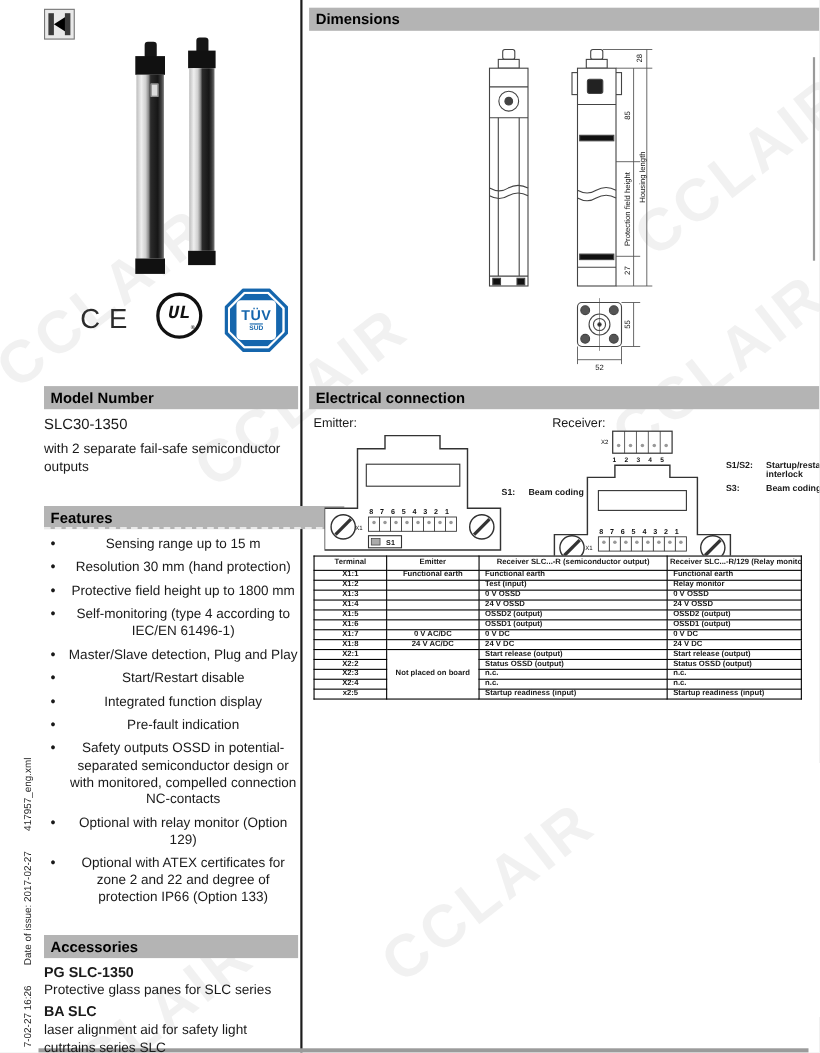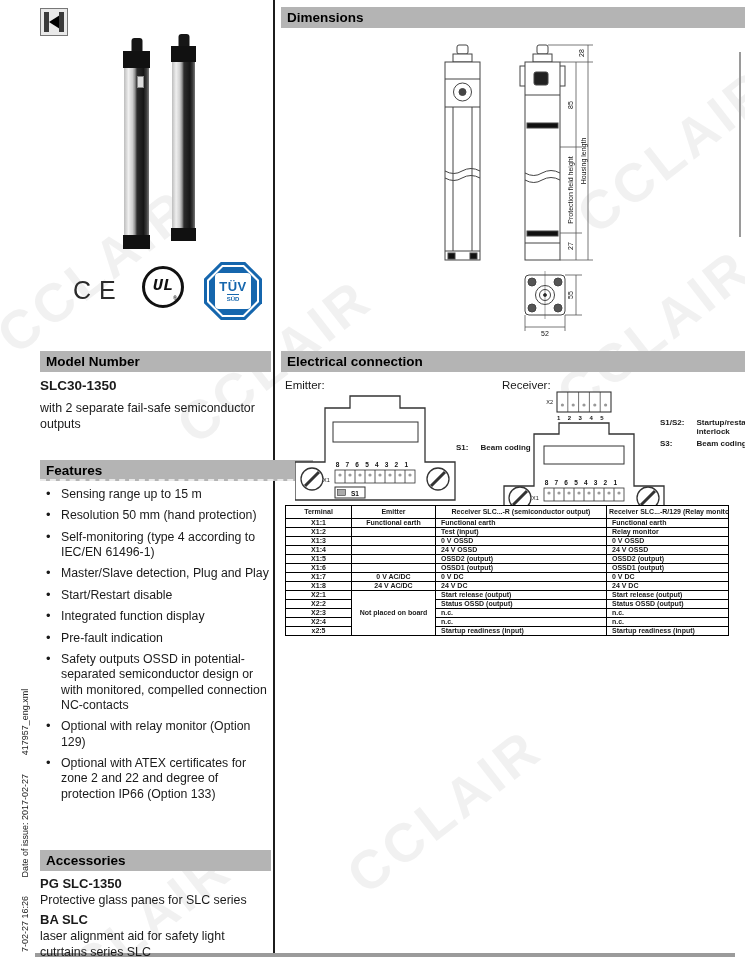--- a/index.html
+++ b/index.html
@@ -50,24 +50,24 @@
   .ul-logo .ul-r { position:absolute; right:4px; bottom:4px; font-size:5px; font-weight:bold; }
   .oct { clip-path:polygon(29% 0,71% 0,100% 29%,100% 71%,71% 100%,29% 100%,0 71%,0 29%); }
   .tuv { position:absolute; width:58px; height:58px; background:#1566ad; display:flex; align-items:center; justify-content:center; }
   .tuv .o2 { width:52px; height:52px; background:#fff; display:flex; align-items:center; justify-content:center; }
   .tuv .o3 { width:48px; height:48px; background:#1566ad; display:flex; align-items:center; justify-content:center; }
   .tuv .core { width:36px; height:36px; background:#fff; border-radius:4px; display:flex; flex-direction:column;
     align-items:center; justify-content:center; }
   .tuv .t1 { color:#1566ad; font-weight:bold; font-size:13px; letter-spacing:0.5px; line-height:13px; }
   .tuv .t2 { color:#1566ad; font-weight:bold; font-size:6px; border-top:1.5px solid #1566ad; margin-top:1px; padding-top:1px; line-height:6px;}
   
-  .modelname { position:absolute; font-weight:bold; font-size:13.5px; }
+  .modelname { position:absolute; font-weight:normal; font-size:13.5px; }
   .bodytext { position:absolute; font-size:12.4px; line-height:1.3; }
   .features-ul { position:absolute; list-style:none; }
-  .features-ul li { position:relative; font-size:12.3px; line-height:1.25; margin-bottom:6px; padding-left:21px; width:232px; }
+  .features-ul li { position:relative; font-size:12.3px; line-height:1.25; margin-bottom:6px; padding-left:21px; width:232px;text-align:center; }
   .features-ul li::before { content:"•"; position:absolute; left:6px; top:-1px; font-size:13px; }
   .accname { position:absolute; font-weight:bold; font-size:13px; }
   
   .sidetext { position:absolute; left:20px; top:952px; transform:rotate(-90deg); transform-origin:0 0;
     font-size:9px; color:#222; white-space:nowrap; width:400px; }
   .sidetext span { margin-right:16px; }
   
   .elabel { position:absolute; font-size:11.5px; color:#1a1a1a; }
   .legend { position:absolute; display:grid; grid-template-columns:auto auto; column-gap:12px; row-gap:3px;
     font-size:8px; font-weight:bold; }
@@ -136,21 +136,22 @@
       </div>
     </div>
 
     <div class="secbar" style="left:40px; top:351px; width:231px;">Model Number</div>
     <div class="modelname" style="left:40px; top:378px;">SLC30-1350</div>
     <div class="bodytext" style="left:40px; top:400px; width:228px;">with 2 separate fail-safe semiconductor outputs</div>
 
     <div class="secbar dashed" style="left:40px; top:460px; width:273px;">Features</div>
     <ul class="features-ul" style="left:40px; top:487px;">
         <li>Sensing range up to 15 m</li>
-        <li>Resolution 50 mm (hand protection)</li>
+        <li>Resolution 30 mm (hand protection)</li>
+        <li>Protective field height up to 1800 mm</li>
         <li>Self-monitoring (type 4 according to IEC/EN 61496-1)</li>
         <li>Master/Slave detection, Plug and Play</li>
         <li>Start/Restart disable</li>
         <li>Integrated function display</li>
         <li>Pre-fault indication</li>
         <li>Safety outputs OSSD in potential-separated semiconductor design or with monitored, compelled connection NC-contacts</li>
         <li>Optional with relay monitor (Option 129)</li>
         <li>Optional with ATEX certificates for zone 2 and 22 and degree of protection IP66 (Option 133)</li>
       </ul>
 

